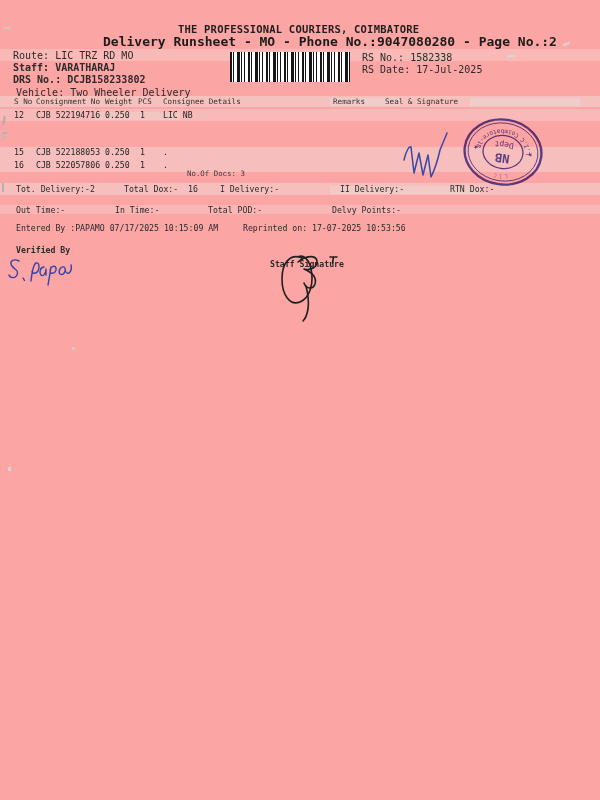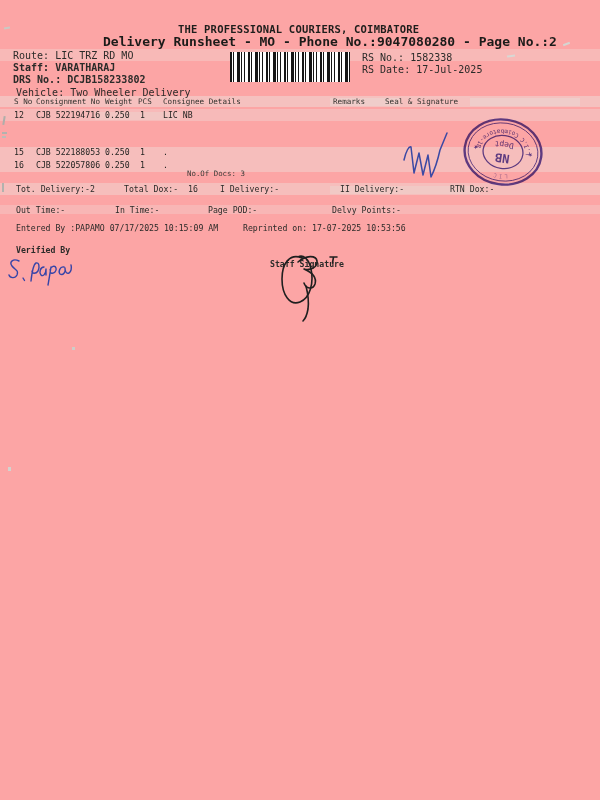--- a/index.html
+++ b/index.html
@@ -95,21 +95,21 @@
   <div class="abs tot" style="left:16px;top:185px;">Tot. Delivery:-</div>
   <div class="abs tot" style="left:90px;top:185px;">2</div>
   <div class="abs tot" style="left:124px;top:185px;">Total Dox:-</div>
   <div class="abs tot" style="left:188px;top:185px;">16</div>
   <div class="abs tot" style="left:220px;top:185px;">I Delivery:-</div>
   <div class="abs tot" style="left:340px;top:185px;">II Delivery:-</div>
   <div class="abs tot" style="left:450px;top:185px;">RTN Dox:-</div>
 
   <div class="abs tot" style="left:16px;top:206px;">Out Time:-</div>
   <div class="abs tot" style="left:115px;top:206px;">In Time:-</div>
-  <div class="abs tot" style="left:208px;top:206px;">Page POD:-</div>
+  <div class="abs tot" style="left:208px;top:206px;">Total POD:-</div>
   <div class="abs tot" style="left:312px;top:206px;padding-left:20px;">Delvy Points:-</div>
 
   <div class="abs tot" style="left:16px;top:224px;">Entered By :PAPAMO 07/17/2025 10:15:09 AM</div>
   <div class="abs tot" style="left:243px;top:224px;">Reprinted on: 17-07-2025 10:53:56</div>
 
   <div class="abs tot bold" style="left:16px;top:246px;">Verified By</div>
   <div class="abs tot bold" style="left:270px;top:260px;text-align:right;">Staff Signature</div>
 
   <svg style="left:400px;top:128px;" width="52" height="56" viewBox="0 0 52 56">
     <path d="M4 32 C 6 23, 9 18, 11 19 L 14 45 L 19 25 L 23 47 L 28 27 L 31 49 C 35 41, 38 31, 40 22 L 47 5" fill="none" stroke="#3b49a4" stroke-width="1.5" stroke-linecap="round" stroke-linejoin="round"></path>

